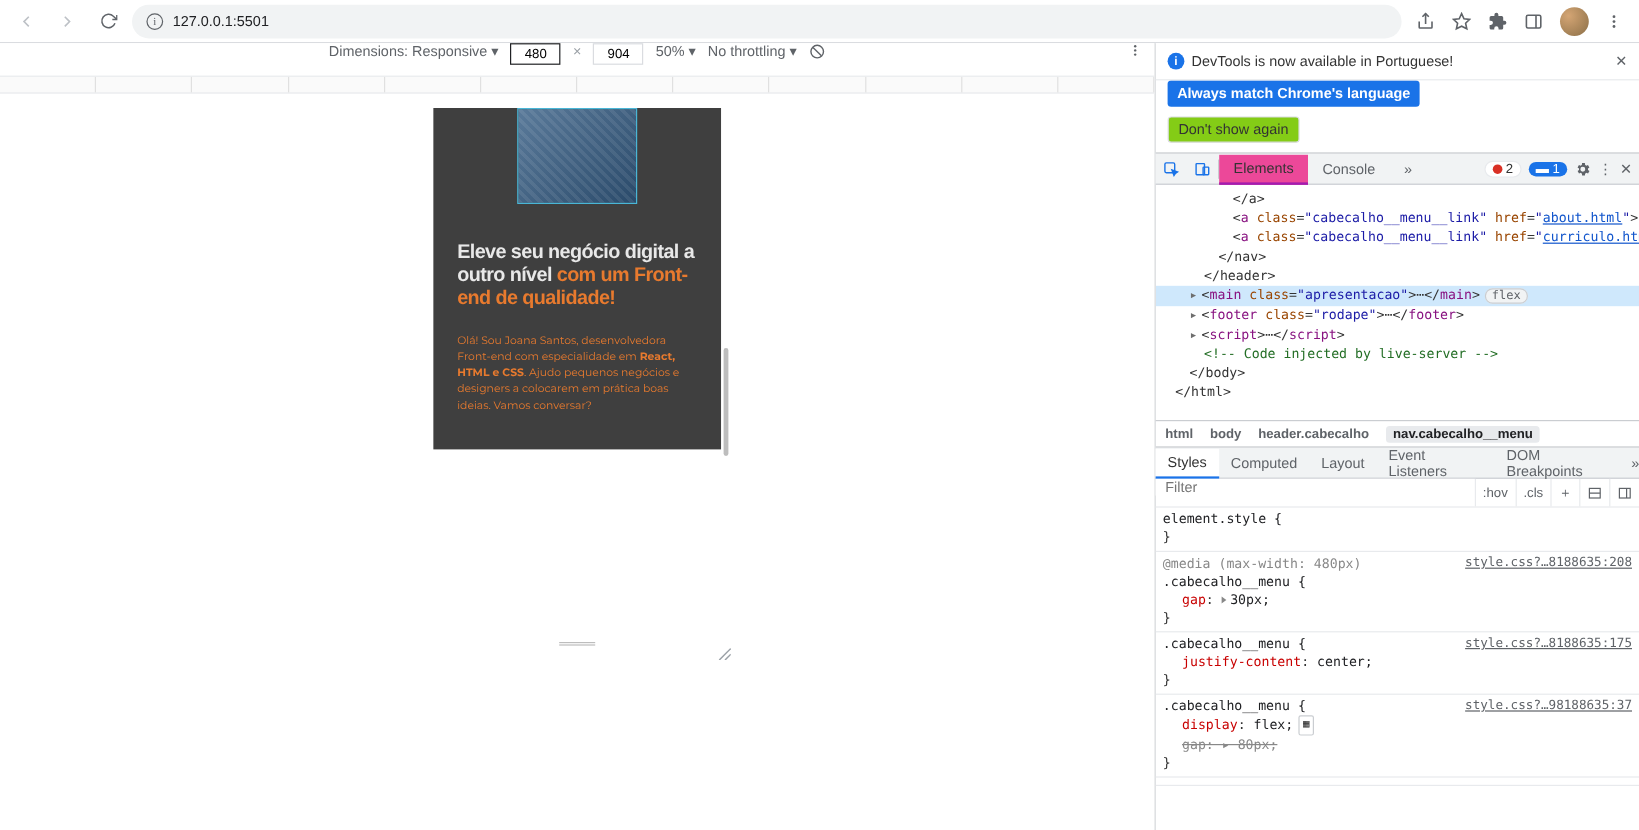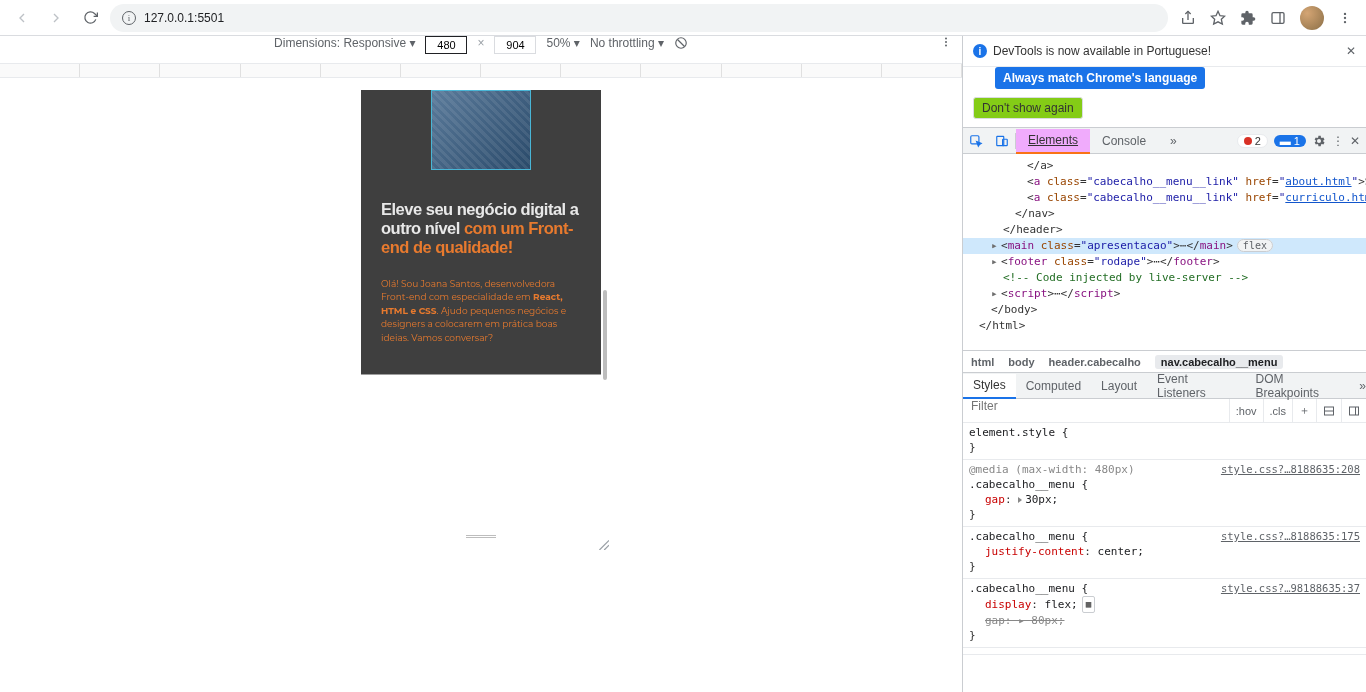--- a/index.html
+++ b/index.html
@@ -41,29 +41,29 @@
 .page h1 .accent { color: #e87a2e; }
 .page p { font-size: 18px; line-height: 1.5; color: #e87a2e; }
 .page p strong { font-weight: 700; }
 
 
 .devtools { width: 404px; border-left: 1px solid #cacdd1; display: flex; flex-direction: column; background: #fff; font-size: 12px; }
 .dt-infobar { padding: 8px 10px; display: flex; align-items: center; gap: 6px; position: relative; border-bottom: 1px solid #e8eaed; }
 .dt-infobar .info-circle { width:14px; height:14px; border-radius:50%; background:#1a73e8; color:#fff; font-size:10px; display:flex; align-items:center; justify-content:center; font-weight:bold; }
 .dt-infobar .close-x { position:absolute; right:10px; color:#5f6368; }
 .dt-buttons { padding: 0 10px 8px; display:flex; gap:6px; flex-wrap:wrap; }
-.dt-btn-blue { background:#1a73e8; color:#fff; border-radius:3px; padding:4px 8px; font-size:12px; font-weight:600;margin-left:22px; }
+.dt-btn-blue { background:#1a73e8; color:#fff; border-radius:3px; padding:4px 8px; font-size:12px; font-weight:600; }
 .dt-btn-white { background:#84cc16; border:1px solid #dadce0; border-radius:3px; padding:3px 8px; font-size:12px; }
 
 .dt-tabs { height: 27px; border-top:1px solid #cacdd1; border-bottom: 1px solid #cacdd1; display:flex; align-items:center; background:#f1f3f4; }
 .dt-tabs .tab-icon { width:26px; display:flex; align-items:center; justify-content:center; color:#5f6368; }
 .dt-tabs .tab-icon.active { color:#1a73e8; }
 .dt-tabs .sep-v { width:1px; height:16px; background:#cacdd1; }
 .dt-tabs .tab { padding:0 12px; height:100%; display:flex; align-items:center; color:#5f6368; }
-.dt-tabs .tab.active { background:#f0abfc; color:#333; border-bottom:2px solid #f97316; margin-bottom:-1px;text-decoration:underline; }
+.dt-tabs .tab.active { background:#ec4899; color:#333; border-bottom:2px solid #a21caf; margin-bottom:-1px; }
 .dt-tabs .right { margin-left:auto; display:flex; align-items:center; gap:6px; padding-right:6px; }
 .badge-red { background:#fff; border:1px solid #e8eaed; border-radius:9px; padding:0 6px; font-size:11px; display:flex; align-items:center; gap:3px; }
 .dot-red { width:8px; height:8px; border-radius:50%; background:#d93025; }
 .badge-blue { background:#1a73e8; color:#fff; border-radius:9px; padding:0 6px; font-size:11px; display:flex; align-items:center; gap:3px; }
 
 
 .dom-tree { flex: 0 0 196px; overflow:auto; font-family: Menlo, Consolas, monospace; font-size: 11px; padding: 4px 0; line-height: 16px; background:#fff; }
 .dom-line { white-space: nowrap; padding: 0 4px; }
 .dom-line.sel { background:#cfe8fc; }
 .dom-line .arrow { display:inline-block; width:10px; color:#6e6e6e; }
@@ -266,22 +266,22 @@
     </div>
 
     <div class="dom-tree">
       <div class="dom-line" style="padding-left:64px"><span>&lt;/a&gt;</span></div>
       <div class="dom-line" style="padding-left:64px">&lt;<span class="tag-name">a</span> <span class="attr-name">class</span>=<span class="attr-val">"<span>cabecalho__menu__link</span>"</span> <span class="attr-name">href</span>=<span class="attr-val">"<span class="attr-link">about.html</span>"</span>&gt;<span>Sobre mim</span>&lt;/&gt;</div>
       <div class="dom-line" style="padding-left:64px">&lt;<span class="tag-name">a</span> <span class="attr-name">class</span>=<span class="attr-val">"<span>cabecalho__menu__link</span>"</span> <span class="attr-name">href</span>=<span class="attr-val">"<span class="attr-link">curriculo.html</span>"</span>&gt;&lt;/&gt;</div>
       <div class="dom-line" style="padding-left:52px">&lt;/nav&gt;</div>
       <div class="dom-line" style="padding-left:40px">&lt;/header&gt;</div>
       <div class="dom-line sel" style="padding-left:28px"><span class="arrow">▸</span>&lt;<span class="tag-name">main</span> <span class="attr-name">class</span>=<span class="attr-val">"<span>apresentacao</span>"</span>&gt;⋯&lt;/<span class="tag-name">main</span>&gt;<span class="pill">flex</span></div>
       <div class="dom-line" style="padding-left:28px"><span class="arrow">▸</span>&lt;<span class="tag-name">footer</span> <span class="attr-name">class</span>=<span class="attr-val">"<span>rodape</span>"</span>&gt;⋯&lt;/<span class="tag-name">footer</span>&gt;</div>
+      <div class="dom-line" style="padding-left:28px"><span class="arrow">▸</span>&lt;<span class="tag-name">script</span>&gt;⋯&lt;/<span class="tag-name">script</span>&gt;</div>
       <div class="dom-line comment" style="padding-left:40px">&lt;!-- Code injected by live-server --&gt;</div>
-      <div class="dom-line" style="padding-left:28px"><span class="arrow">▸</span>&lt;<span class="tag-name">script</span>&gt;⋯&lt;/<span class="tag-name">script</span>&gt;</div>
       <div class="dom-line" style="padding-left:28px">&lt;/body&gt;</div>
       <div class="dom-line" style="padding-left:16px">&lt;/html&gt;</div>
     </div>
 
     <div class="crumbs">
       <span>html</span>
       <span>body</span>
       <span>header.cabecalho</span>
       <span class="active">nav.cabecalho__menu</span>
     </div>

